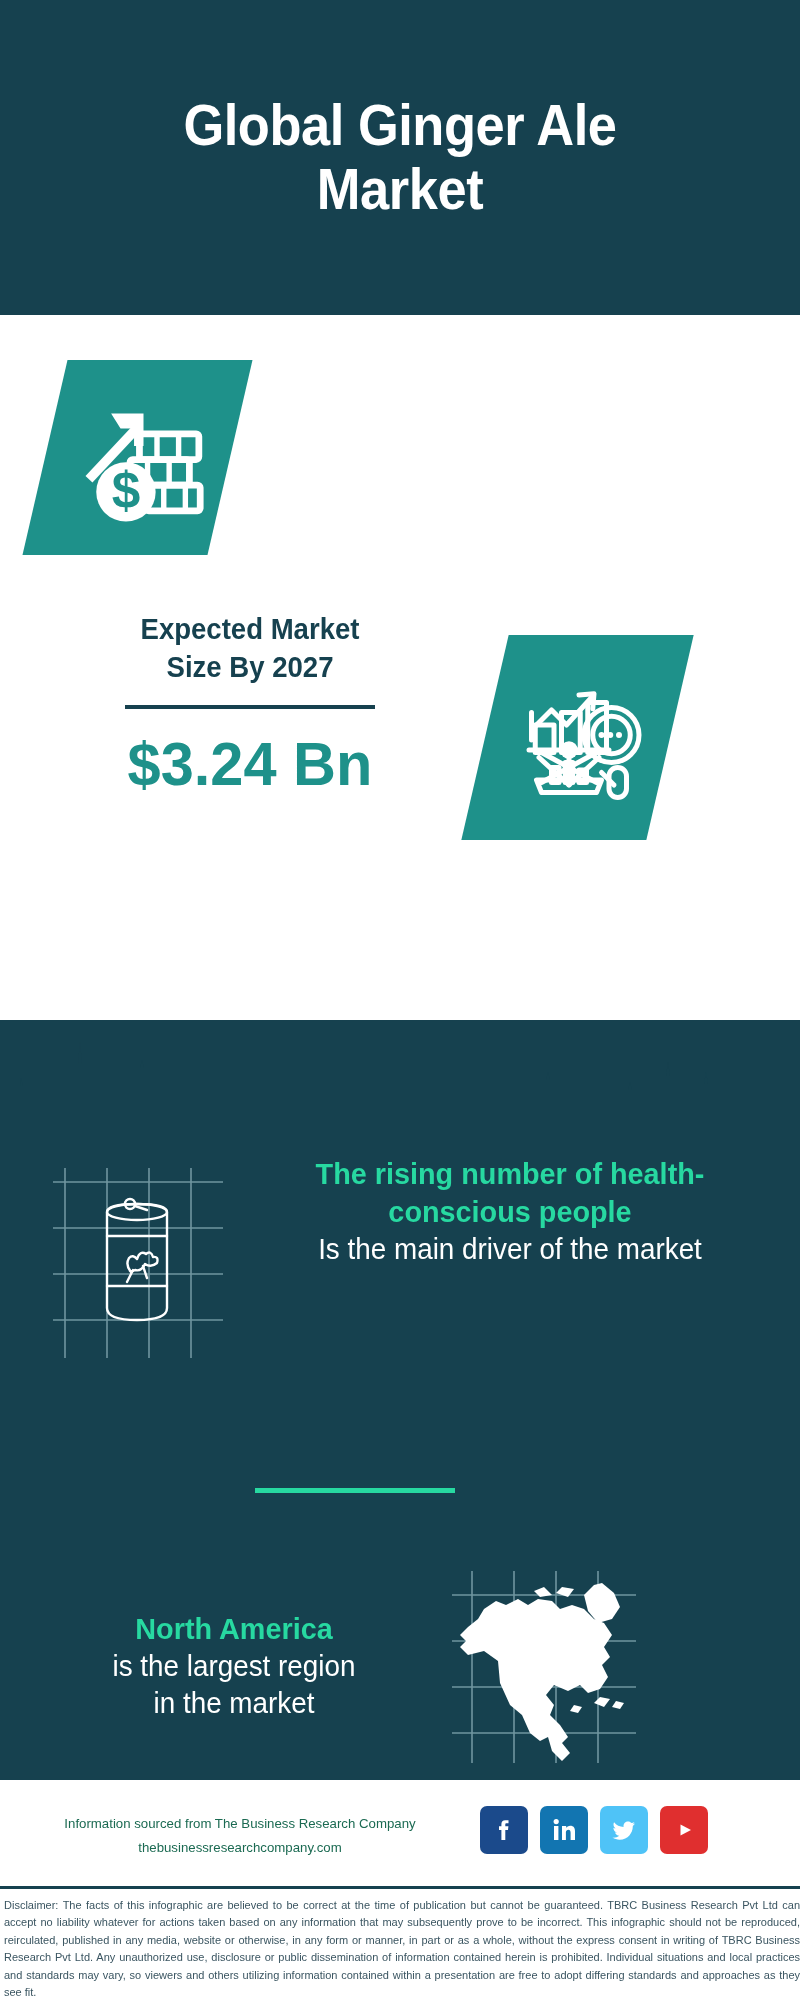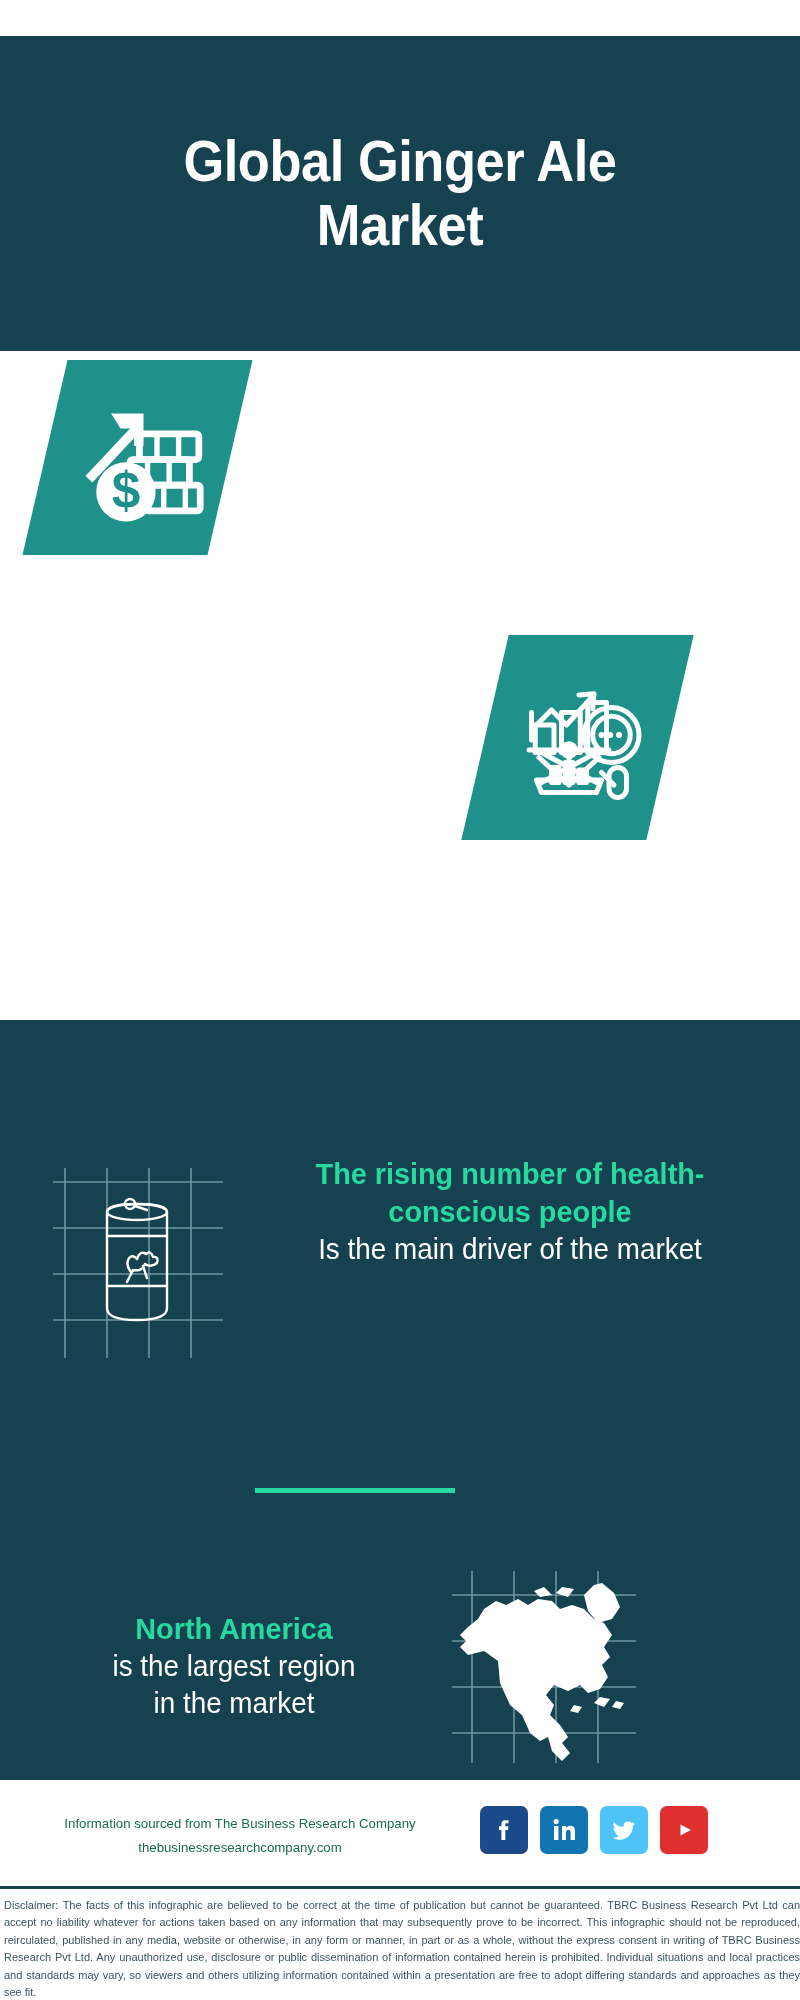--- a/index.html
+++ b/index.html
@@ -9,21 +9,21 @@
     background:#ffffff;
     position:relative;
     overflow:hidden;
   }
   .page { position:relative; width:800px; height:2000px; background:#ffffff; }
 
   
   .header {
     position:absolute; left:0; top:0; width:800px; height:315px;
     background:#16414F;
-    display:flex; align-items:center; justify-content:center;margin-top:36px;
+    display:flex; align-items:center; justify-content:center;
   }
   .header-title {
     color:#ffffff;
     font-size:57px;
     font-weight:bold;
     line-height:1.12;
     text-align:center;
     letter-spacing:-0.5px;
     width:620px;
     transform:scaleX(0.92);
@@ -174,20 +174,26 @@
           <circle cx="37" cy="74" r="22" fill="#fff"></circle>
           <text x="37" y="86" font-family="Liberation Sans, sans-serif" font-size="38" font-weight="bold" fill="#1E918A" text-anchor="middle">$</text>
         </svg>
       </div>
     </div>
 
   </div>
 
   <div class="stat2">
 
+    <div class="stat2-text">
+      <div class="stat-label">Expected Market</div>
+      <div class="stat-label">Size By 2027</div>
+      <div class="rule-dark"></div>
+      <div class="stat-value">$3.24 Bn</div>
+    </div>
 
     <div class="icon-box2">
       <div class="para-green" style="position:absolute;inset:0;"></div>
       <div class="icon-inner">
         <svg class="icon-svg2" viewBox="0 0 100 100">
           <g stroke="#fff" stroke-width="4" fill="none" stroke-linecap="round" stroke-linejoin="round">
 
             <path d="M10 52 L10 30"></path>
             <path d="M12 42 L26 28 L38 40 L58 18"></path>
             <path d="M48 16 L60 15 L59 27"></path>

